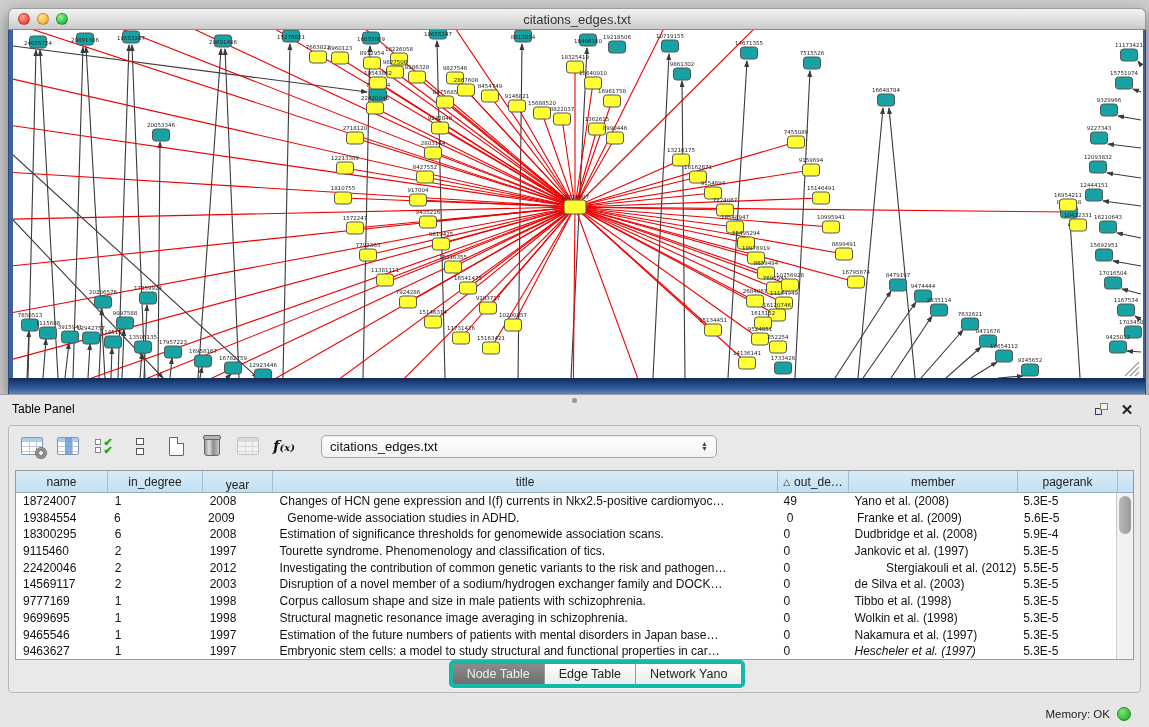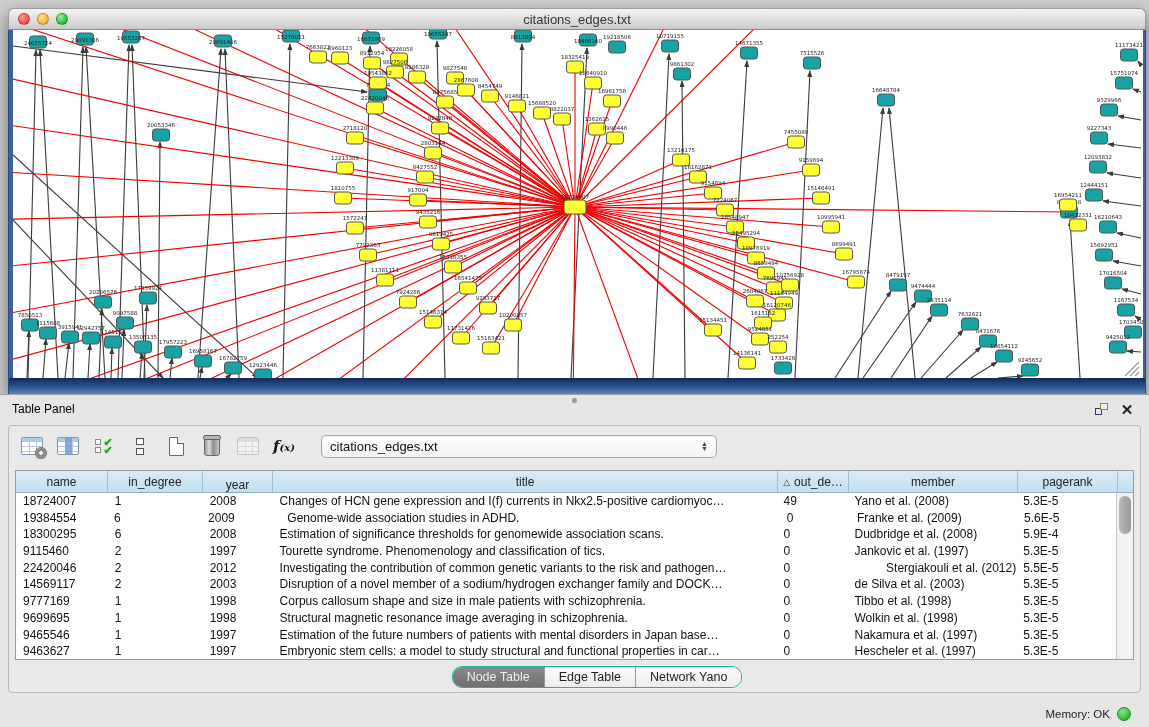--- a/index.html
+++ b/index.html
@@ -56,21 +56,21 @@
     border-right:1px solid #9fbfd2; overflow:hidden; white-space:nowrap; }
   .th .sort { font-size:9px; margin-right:4px; color:#333; }
   .tbody { position:absolute; left:0; right:17px; top:22px; bottom:0; overflow:hidden; }
   .tr { display:flex; height:16.7px; }
   .td { font-size:12px; color:#111; padding:1px 0 0 7px; overflow:hidden; white-space:nowrap; }
   .vscroll { position:absolute; right:0; top:22px; bottom:0; width:17px; background:#f2f2f2; border-left:1px solid #c9c9c9; }
   .vthumb { position:absolute; left:2px; top:3px; width:12px; height:38px; border-radius:6px;
     background:linear-gradient(90deg,#b9b9b9,#999); }
 
   .tabbar { position:absolute; left:0; right:0; bottom:4px; display:flex; justify-content:center; }
-  .seg { display:flex; border:1px solid #14b8a6; border-radius:10px; overflow:hidden; box-shadow:0 1px 0 rgba(255,255,255,.6);margin-left:45px; }
+  .seg { display:flex; border:4px solid #14b8a6; border-radius:5px; overflow:hidden; box-shadow:0 1px 0 rgba(255,255,255,.6);margin-left:45px; }
   .seg .tab { font-size:12.5px; padding:3px 14px; background:linear-gradient(#fdfdfd,#ececec); color:#222; border-right:1px solid #9a9a9a; cursor:default; }
   .seg .tab:last-child { border-right:none; }
   .seg .tab.sel { background:linear-gradient(#8b8b8b,#6f6f6f); color:#efefef; }
 
   .statusbar { position:absolute; left:0; bottom:0; width:1149px; height:26px; display:flex; align-items:center; justify-content:flex-end; padding-right:18px; gap:7px; }
   .mem-label { font-size:11.5px; color:#222; }
   .mem-dot { width:14px; height:14px; border-radius:50%; background:radial-gradient(circle at 35% 30%,#8ae08a,#35c135 65%,#229122); border:1px solid #1d8c1d; }
 
   
   .mini-tbl { position:relative; width:22px; height:18px; border:1px solid #7c97b8; background:#fff; border-radius:2px; }
@@ -696,21 +696,21 @@
               <div class="td" style="width: 71px;">0</div>
               <div class="td" style="width: 169px;">Nakamura et al. (1997)</div>
               <div class="td" style="width: 100px;">5.3E-5</div>
             </div>
             <div class="tr">
               <div class="td" style="width: 92px;">9463627</div>
               <div class="td" style="width: 95px;">1</div>
               <div class="td" style="width: 70px;">1997</div>
               <div class="td" style="width: 505px;">Embryonic stem cells: a model to study structural and functional properties in car…</div>
               <div class="td" style="width: 71px;">0</div>
-              <div class="td" style="width: 169px;">Hescheler et al. (1997)</div>
+              <div class="td" style="width: 169px; font-style: italic;">Hescheler et al. (1997)</div>
               <div class="td" style="width: 100px;">5.3E-5</div>
             </div>
           </div>
         <div class="vscroll">
             <div class="vthumb"></div>
           </div>
       </div>
 
       <div class="tabbar">
         <div class="seg" id="tabbar-seg">

